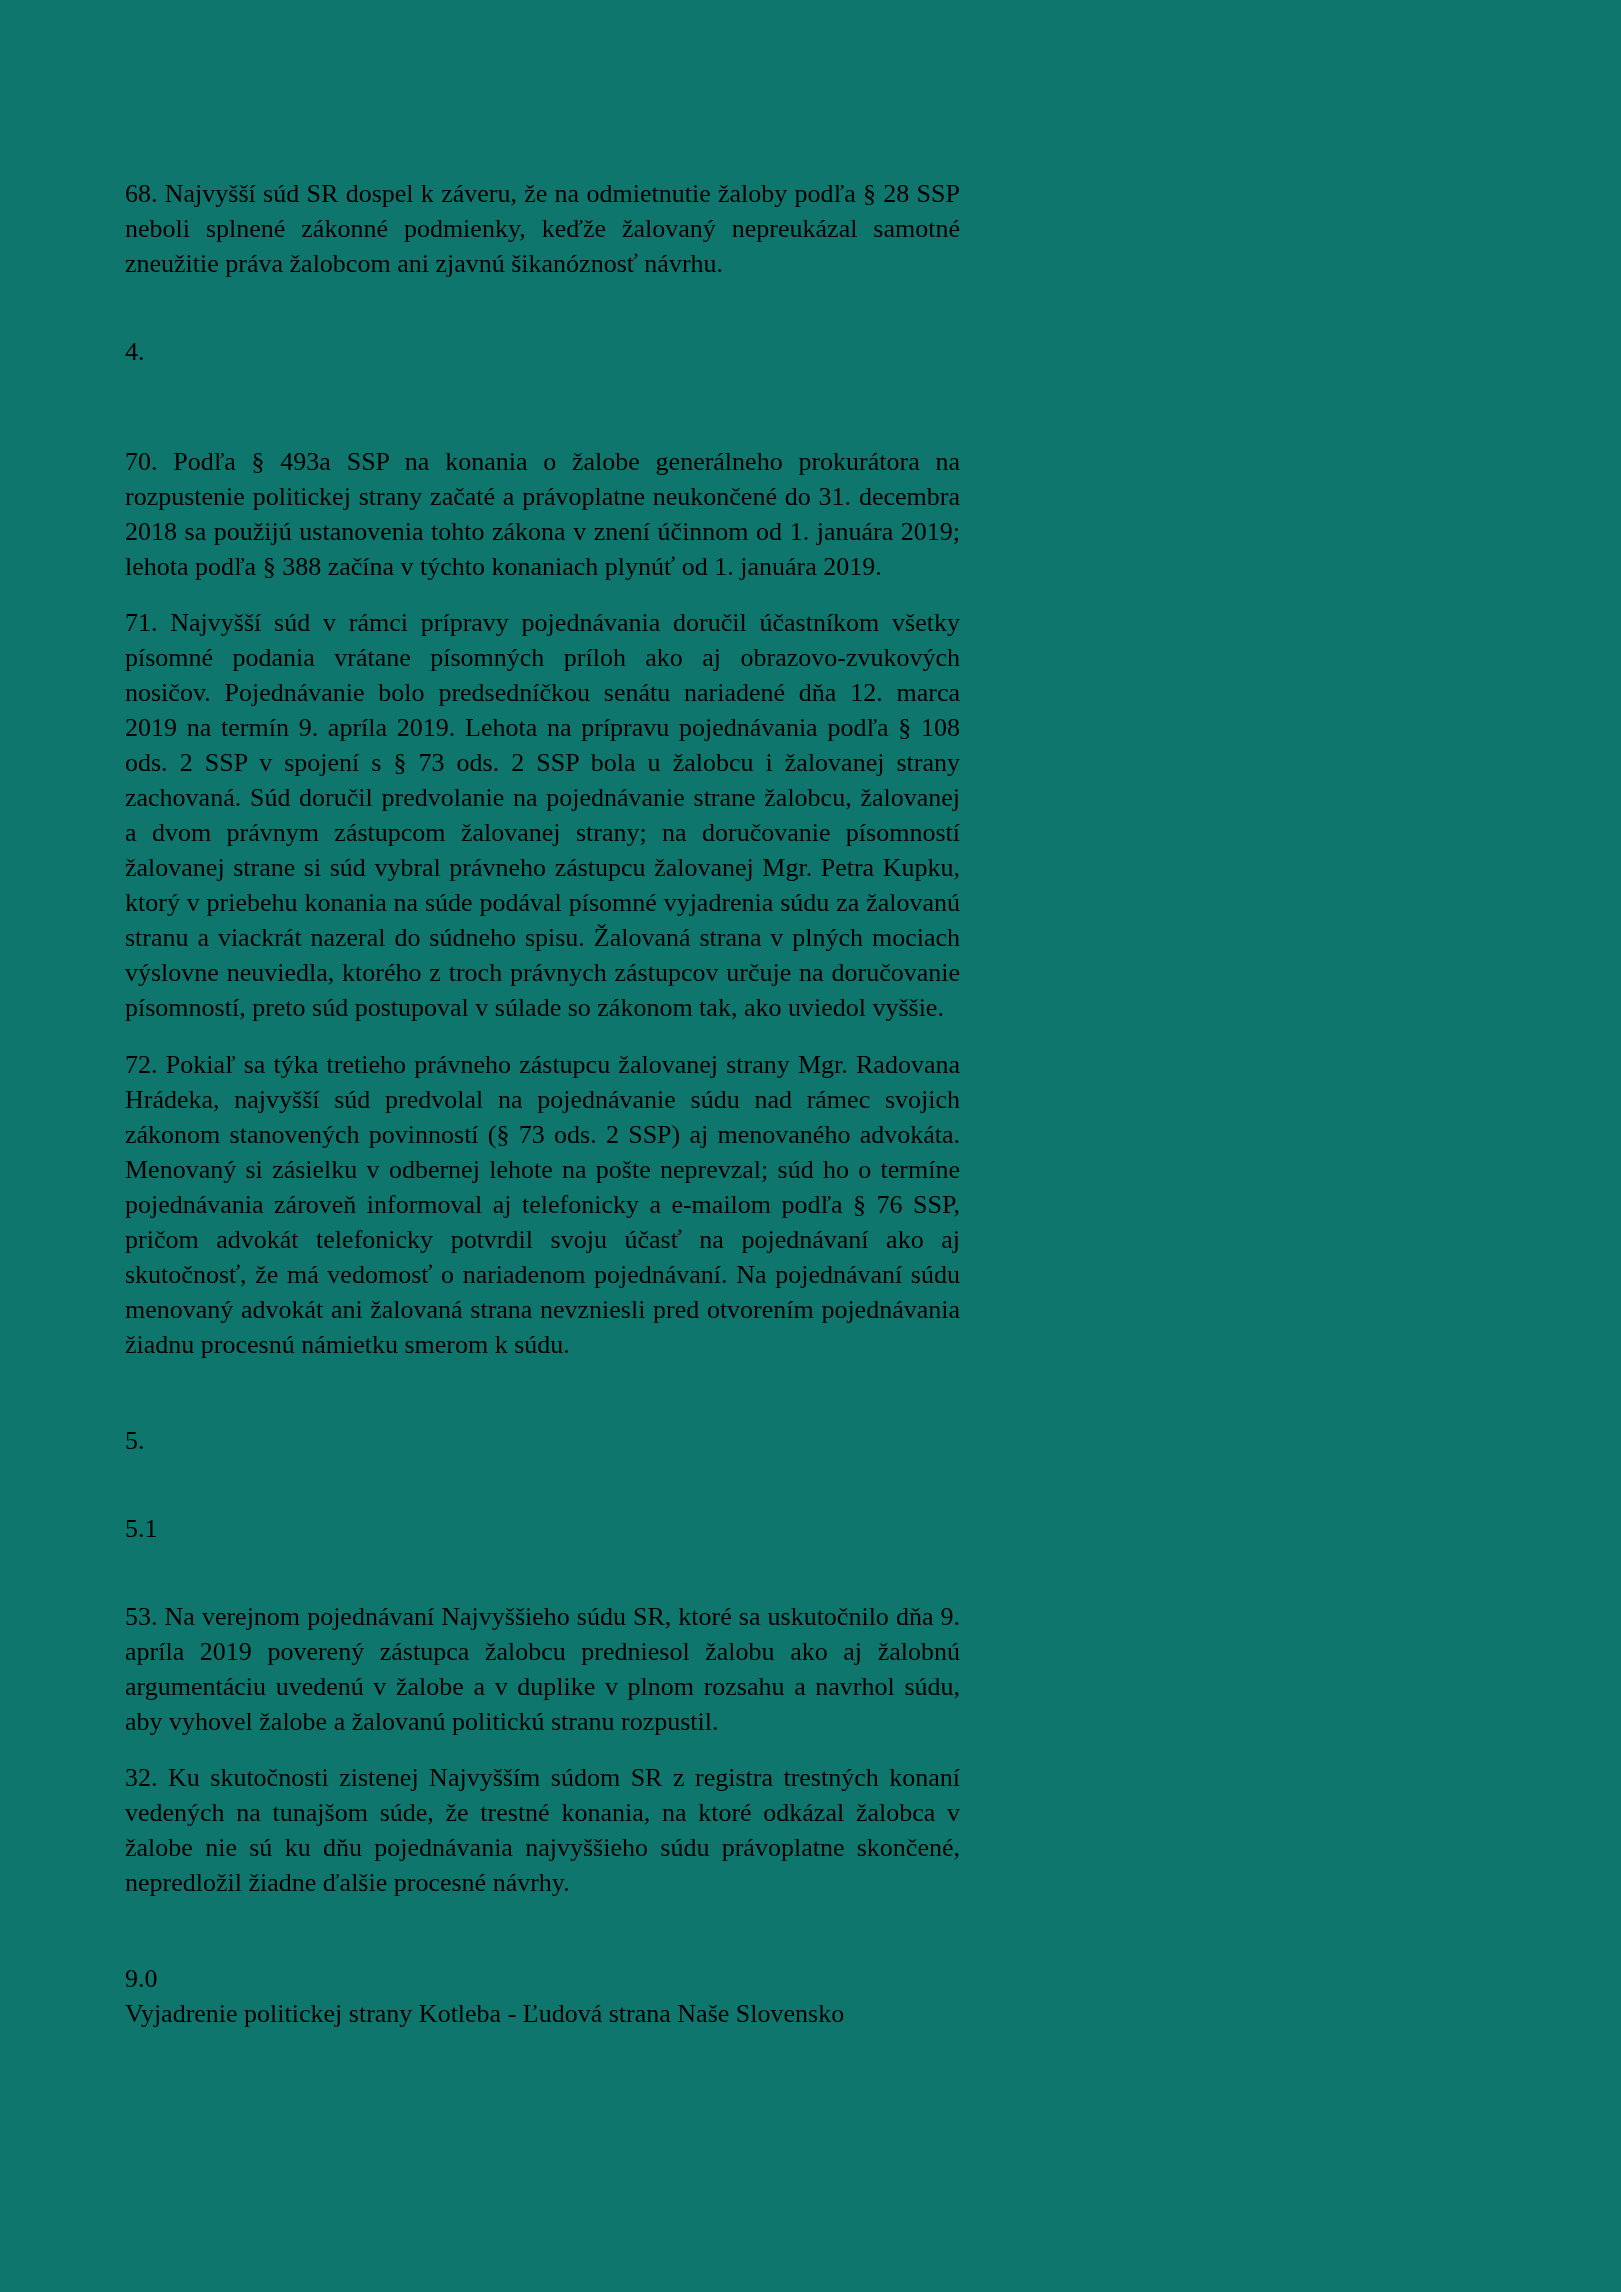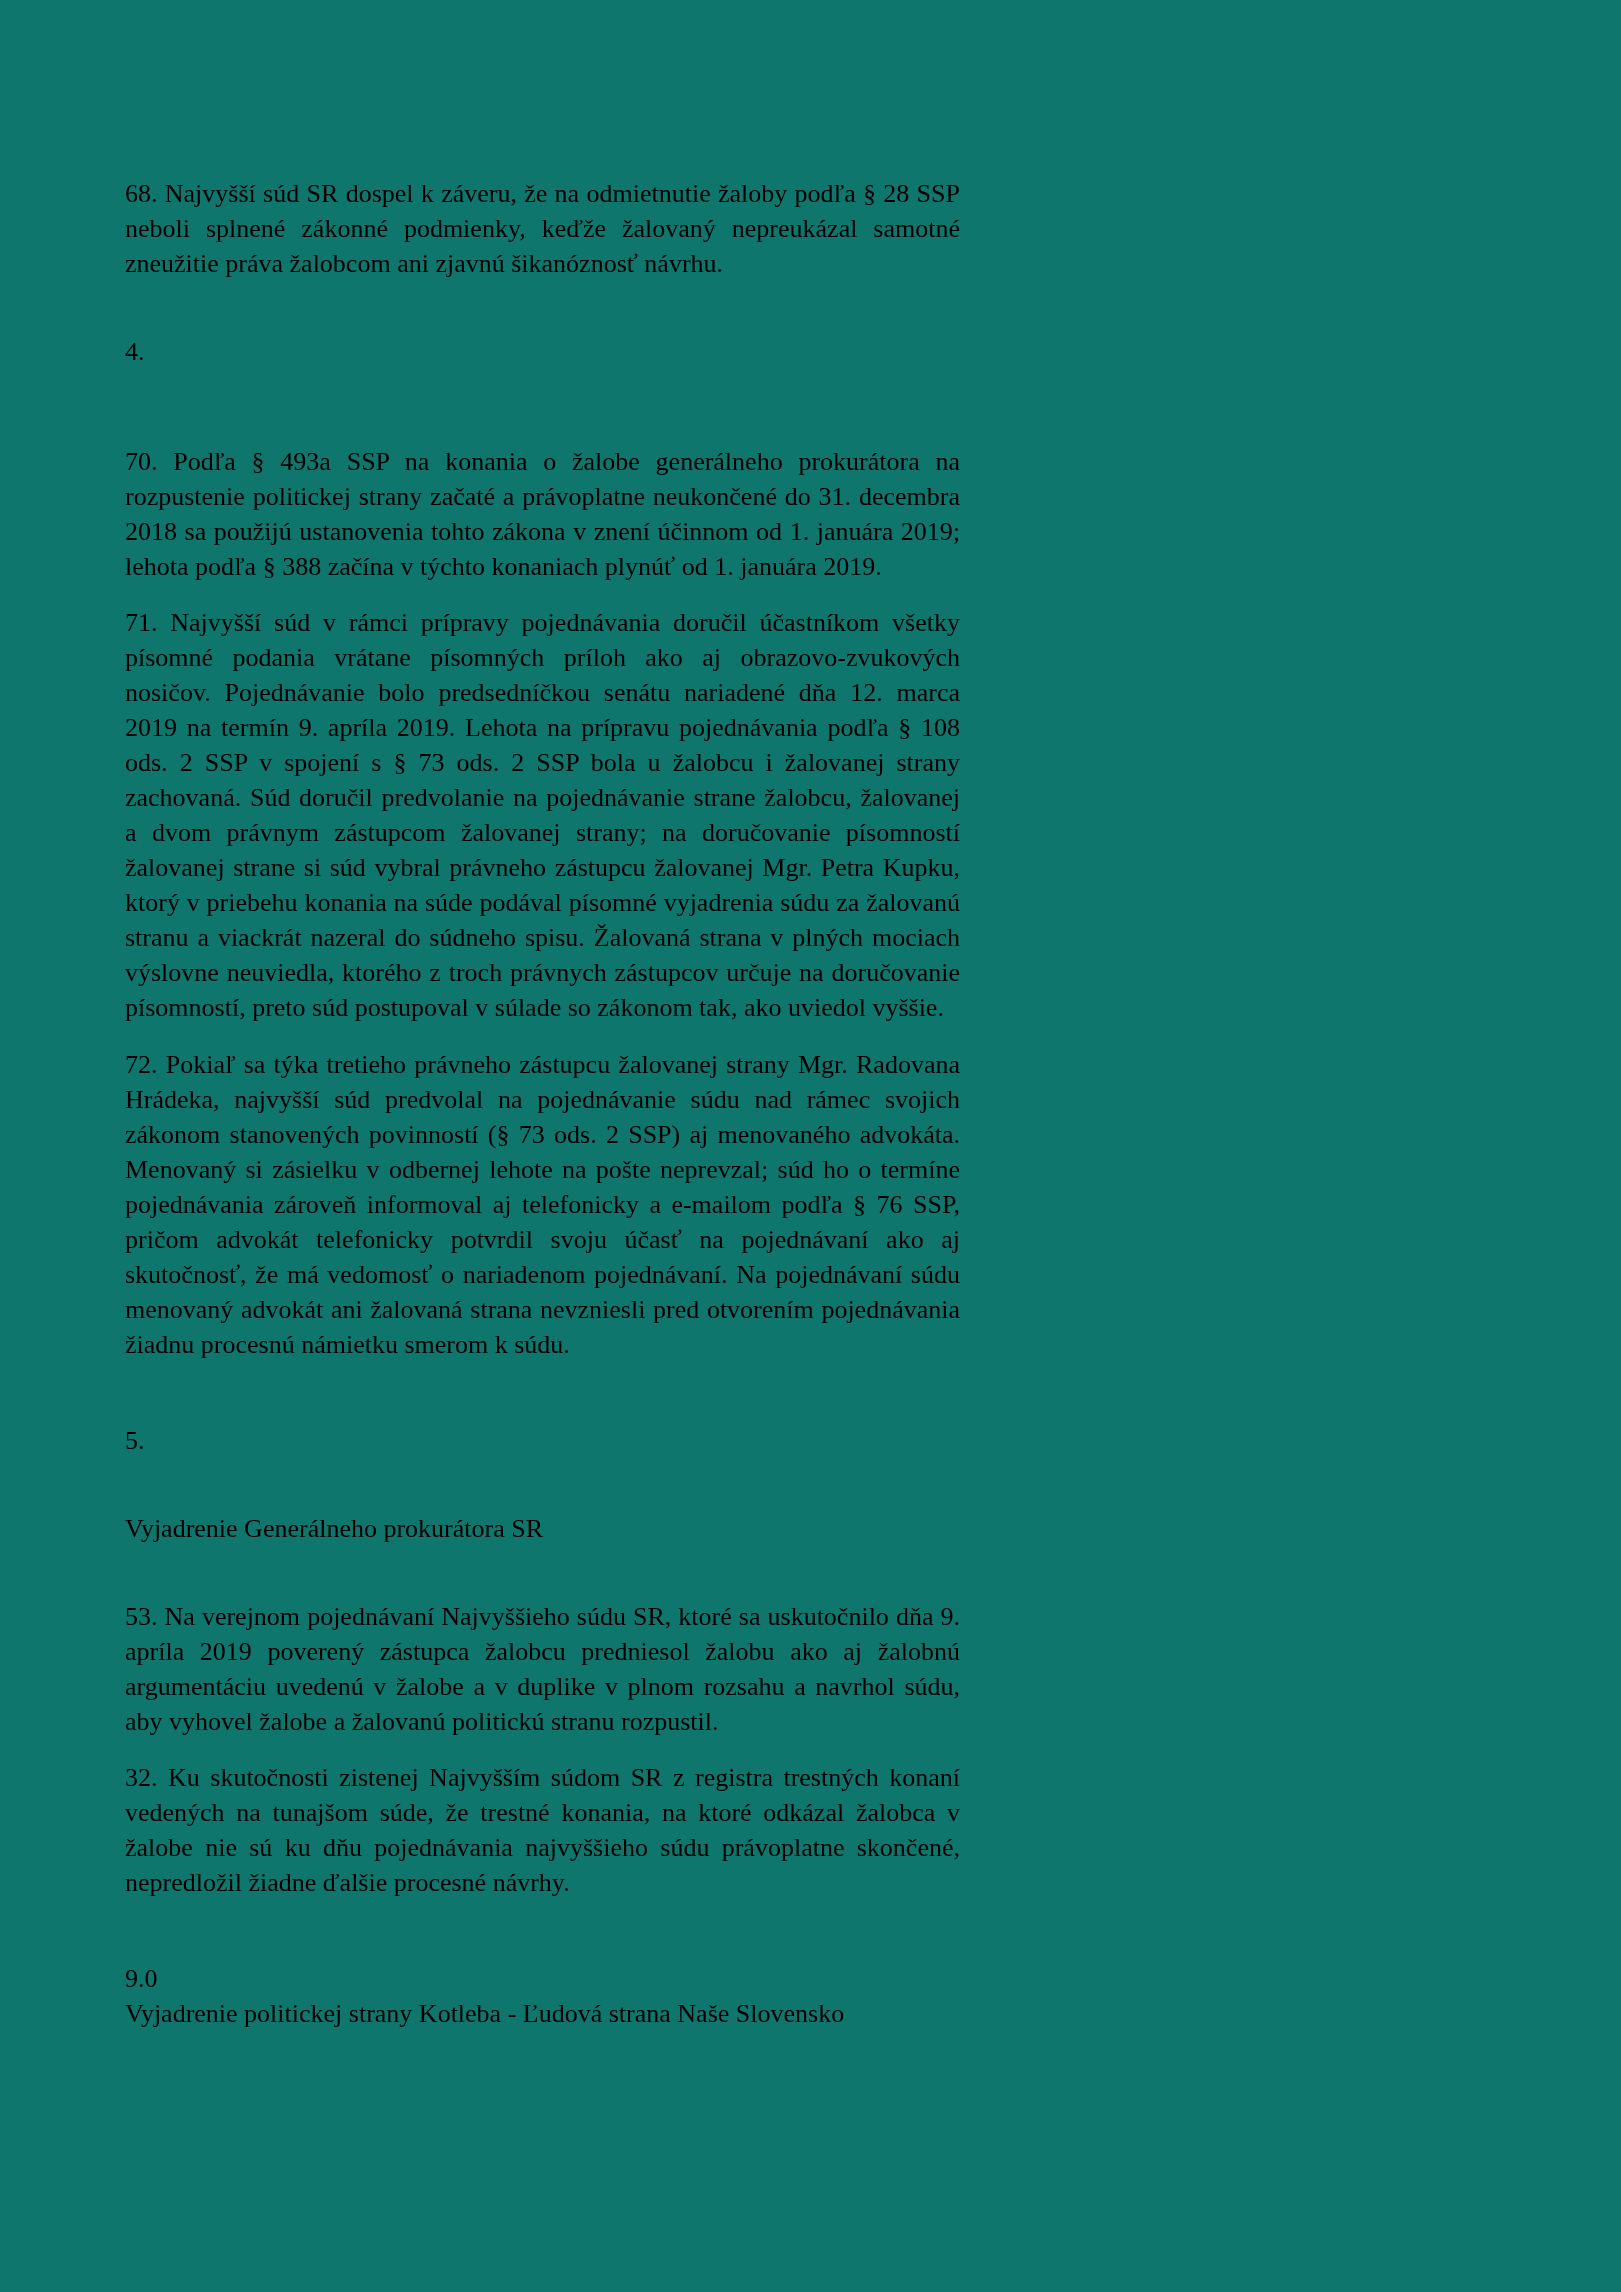--- a/index.html
+++ b/index.html
@@ -78,21 +78,21 @@
 
     <div class="gap-big"></div>
 
     <div class="heading-block">
       <p class="heading-line">5.</p>
     </div>
 
     <div class="gap-section-top"></div>
 
     <div class="heading-block">
-      <p class="heading-line">Vyjadrenie Generálneho prokurátora SR</p>
+      <p class="heading-line">5.1</p>
     </div>
 
     <div class="gap-section-top"></div>
 
     <p class="para">53. Na verejnom pojednávaní Najvyššieho súdu SR, ktoré sa uskutočnilo dňa 9. apríla 2019 poverený zástupca žalobcu predniesol žalobu ako aj žalobnú argumentáciu uvedenú v žalobe a v duplike v plnom rozsahu a navrhol súdu, aby vyhovel žalobe a žalovanú politickú stranu rozpustil.</p>
 
     <div class="gap-para"></div>
 
     <p class="para">32. Ku skutočnosti zistenej Najvyšším súdom SR z registra trestných konaní vedených na tunajšom súde, že trestné konania, na ktoré odkázal žalobca v žalobe nie sú ku dňu pojednávania najvyššieho súdu právoplatne skončené, nepredložil žiadne ďalšie procesné návrhy.</p>
 

